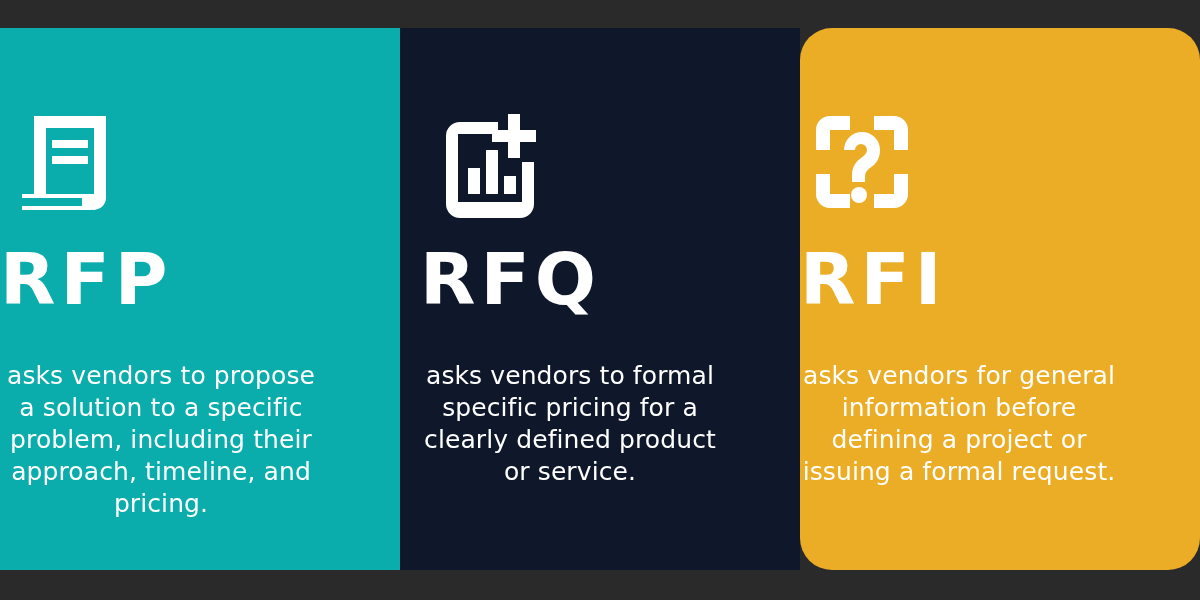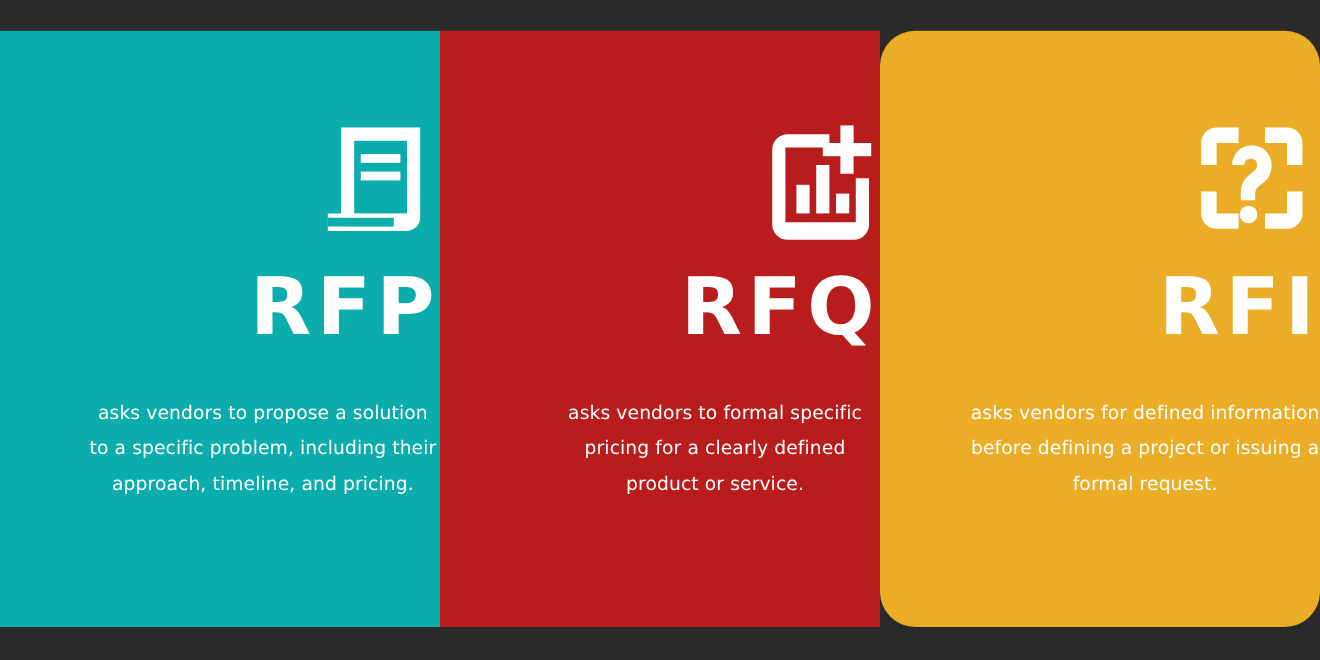--- a/index.html
+++ b/index.html
@@ -50,21 +50,21 @@
     display: flex;
     flex-direction: row;
   }
 
   .panel {
     width: 400px;
     height: 542px;
     box-sizing: border-box;
     display: flex;
     flex-direction: column;
-    align-items: flex-end;
+    align-items: flex-start;
     position: relative;
   }
 
   .panel-icon {
     margin-top: 72px;
     width: 124px;
     height: 124px;
     display: flex;
     align-items: center;
     justify-content: center;
@@ -85,21 +85,21 @@
     text-align: center;
     white-space: nowrap;
   }
 
   .panel-desc {
     margin-top: 42px;
     width: 330px;
     color: #ffffff;
     font-family: "DejaVu Sans", sans-serif;
     font-weight: normal;
-    font-size: 17px;
+    font-size: 25px;
     line-height: 32px;
     text-align: center;
     letter-spacing: 0.1px;
   }
 
   
   .panel-rfp .panel-desc { width: 322px; }
   .panel-rfq .panel-desc { width: 300px; }
   .panel-rfi .panel-desc { width: 318px; }
 </style>
@@ -129,21 +129,21 @@
           <rect x="50" y="38" width="36" height="8" fill="#ffffff"></rect>
           <rect x="50" y="54" width="36" height="8" fill="#ffffff"></rect>
 
           <path d="M92 92 L104 92 L104 96 C104 103 98 108 91 108 L88 108 C95 108 92 100 92 92 Z" fill="#ffffff"></path>
         </svg>
       </div>
       <div class="panel-title">RFP</div>
       <div class="panel-desc">asks vendors to propose a solution to a specific problem, including their approach, timeline, and pricing.</div>
     </div>
 
-    <div class="panel panel-rfq" style="background:#b91c1c;">
+    <div class="panel panel-rfq" style="background:#0f172a;padding-left:20px;">
       <div class="panel-icon">
         <svg width="120" height="120" viewBox="0 0 120 120" aria-hidden="true">
 
           <path d="M24 34 a14 14 0 0 1 14 -14 H76 V32 H36 V100 H100 V60 H112 V102 a14 14 0 0 1 -14 14 H38 a14 14 0 0 1 -14 -14 Z" fill="#ffffff"></path>
 
           <rect x="86" y="12" width="12" height="44" fill="#ffffff"></rect>
           <rect x="70" y="28" width="44" height="12" fill="#ffffff"></rect>
 
           <rect x="46" y="66" width="12" height="26" fill="#ffffff"></rect>
           <rect x="64" y="48" width="12" height="44" fill="#ffffff"></rect>
@@ -162,19 +162,19 @@
           <path d="M106 28 a14 14 0 0 0 -14 -14 H72 V28 H92 V48 H106 Z" fill="#ffffff"></path>
           <path d="M14 92 a14 14 0 0 0 14 14 H48 V92 H28 V72 H14 Z" fill="#ffffff"></path>
           <path d="M106 92 a14 14 0 0 1 -14 14 H72 V92 H92 V72 H106 Z" fill="#ffffff"></path>
 
           <path d="M42 48 a18 18 0 0 1 36 0 c0 11 -6 15 -10 18 c-4 3 -5 5 -5 10 V80 H50 V74 c0 -10 4 -14 9 -18 c4 -3 6 -5 6 -8 a6 6 0 0 0 -12 0 Z" fill="#ffffff"></path>
 
           <circle cx="57" cy="93" r="8" fill="#ffffff"></circle>
         </svg>
       </div>
       <div class="panel-title">RFI</div>
-      <div class="panel-desc">asks vendors for defined information before defining a project or issuing a formal request.</div>
+      <div class="panel-desc">asks vendors for general information before defining a project or issuing a formal request.</div>
     </div>
 
   </div>
 
   <div class="bar-bottom" style="background: rgb(43, 42, 42);"></div>
 </div>
 
 </body></html>

